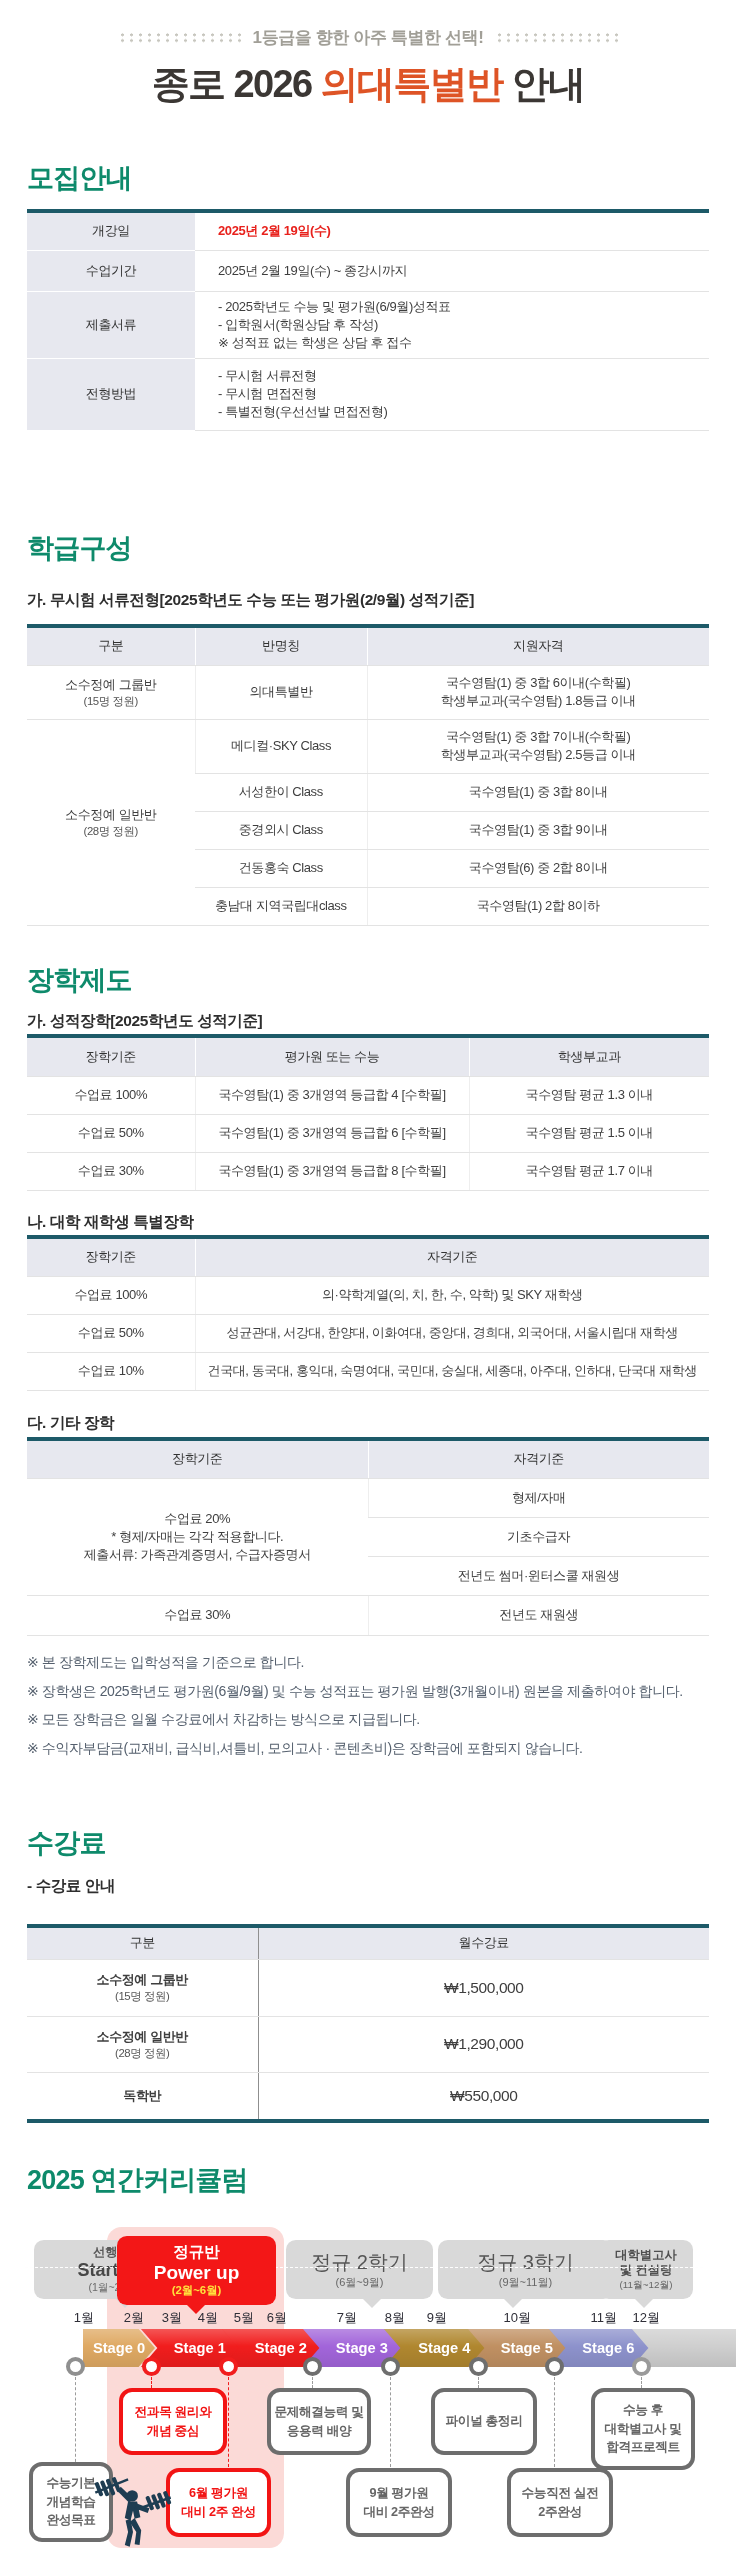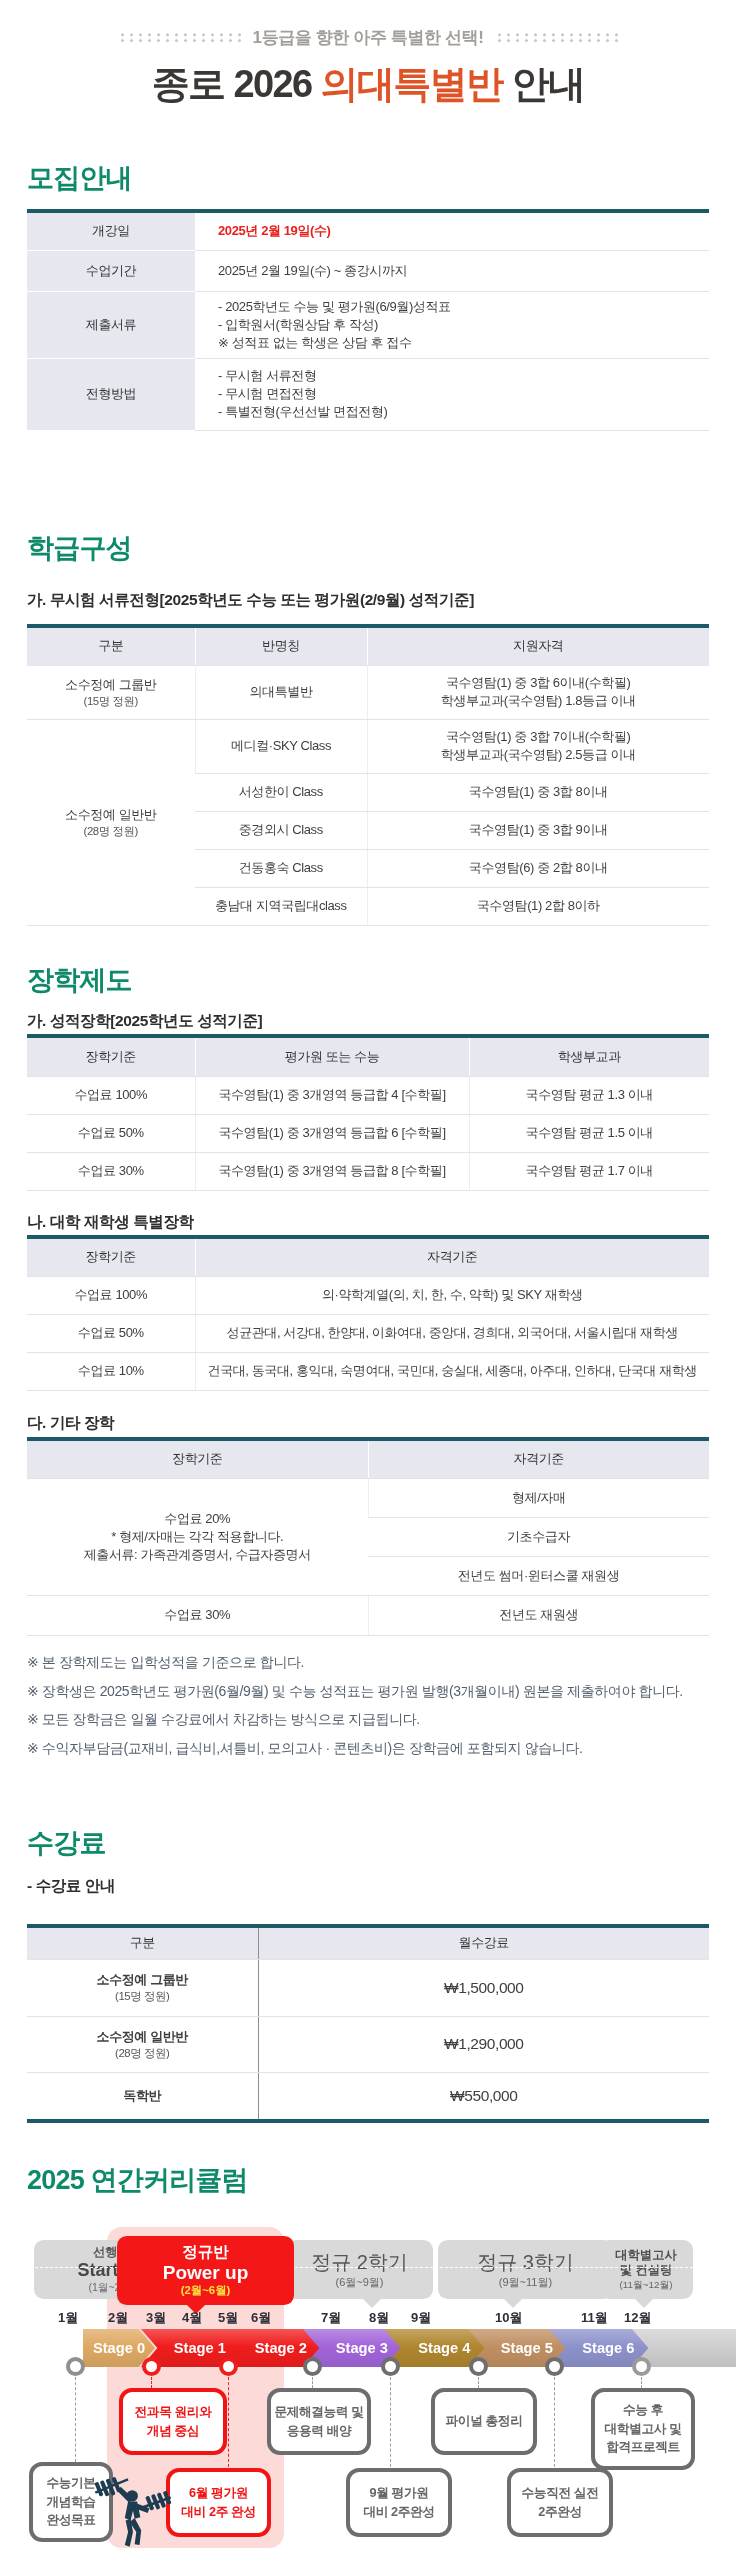--- a/index.html
+++ b/index.html
@@ -46,37 +46,37 @@
 
   .bubble{position:absolute;top:22px;height:59px;border-radius:9.8px;background:#d9d9d9;z-index:2;
           display:flex;flex-direction:column;justify-content:center;align-items:center;line-height:1.2;}
   .bubble .tail{position:absolute;bottom:-9px;width:0;height:0;border-left:9px solid transparent;
           border-right:9px solid transparent;border-top:9.8px solid #d9d9d9;}
   .b0{left:34px;width:155px;}
   .b0 .t1{font-size:12.3px;font-weight:700;color:#595959;}
   .b0 .t2{font-size:18px;font-weight:800;color:#474747;}
   .b0 .t3{font-size:10.6px;color:#6b6b6b;}
   .b0 .tail{left:82px;}
-  .b1{left:117px;top:18px;width:177px;height:69px;background:#f31717;z-index:4;}
+  .b1{left:117px;top:18px;width:159px;height:69px;background:#f31717;z-index:4;}
   .b1 .t1{font-size:15.5px;font-weight:800;color:#fff;}
   .b1 .t2{font-size:19px;font-weight:800;color:#fff;}
   .b1 .t3{font-size:11.4px;font-weight:700;color:#ffe23c;}
   .b1 .tail{left:70px;border-top-color:#f31717;}
   .b2{left:286px;width:147px;}
   .b3{left:438px;width:175px;}
   .b2 .t1,.b3 .t1{font-size:20px;font-weight:400;color:#555;}
   .b2 .t3,.b3 .t3{font-size:11px;color:#666;margin-top:2.5px;}
   .b2 .tail{left:77px;}
   .b3 .tail{left:66px;}
   .b4{left:599px;width:94px;}
   .b4 .t1,.b4 .t2{font-size:12.3px;font-weight:800;color:#4f4f4f;}
   .b4 .t3{font-size:9.8px;color:#666;margin-top:1.6px;}
   .b4 .tail{left:36px;}
 
-  .month{position:absolute;top:91px;width:36px;text-align:left;font-size:13px;font-weight:700;color:#2f2f38;z-index:5;}
+  .month{position:absolute;top:91px;width:36px;text-align:right;font-size:13px;font-weight:400;color:#2f2f38;z-index:5;}
   .m0{left:58px}.m1{left:108px}.m2{left:146px}.m3{left:182px}.m4{left:218px}.m5{left:251px}
   .m6{left:321px}.m7{left:369px}.m8{left:411px}.m9{left:495px}.m10{left:581px}.m11{left:624px}
 
   .seg{position:absolute;top:111px;height:38px;z-index:5;color:#fff;font-size:14.7px;font-weight:700;
        display:flex;align-items:center;justify-content:center;
        background-image:linear-gradient(180deg,rgba(255,255,255,.25) 0%,rgba(255,255,255,0) 45%,rgba(0,0,0,.08) 100%);margin-left:38px;}
   .notch{clip-path:polygon(0 0,calc(100% - 16.4px) 0,100% 50%,calc(100% - 16.4px) 100%,0 100%,16.4px 50%);padding-left:11.4px;}
   .s0{left:45px;width:72px;background-color:#dfa963;clip-path:polygon(0 0,calc(100% - 16.4px) 0,100% 50%,calc(100% - 16.4px) 100%,0 100%);}
   .s1{left:103px;width:95px;background-color:#f11d1d;}
   .s2{left:184px;width:95px;background-color:#f11d1d;}

